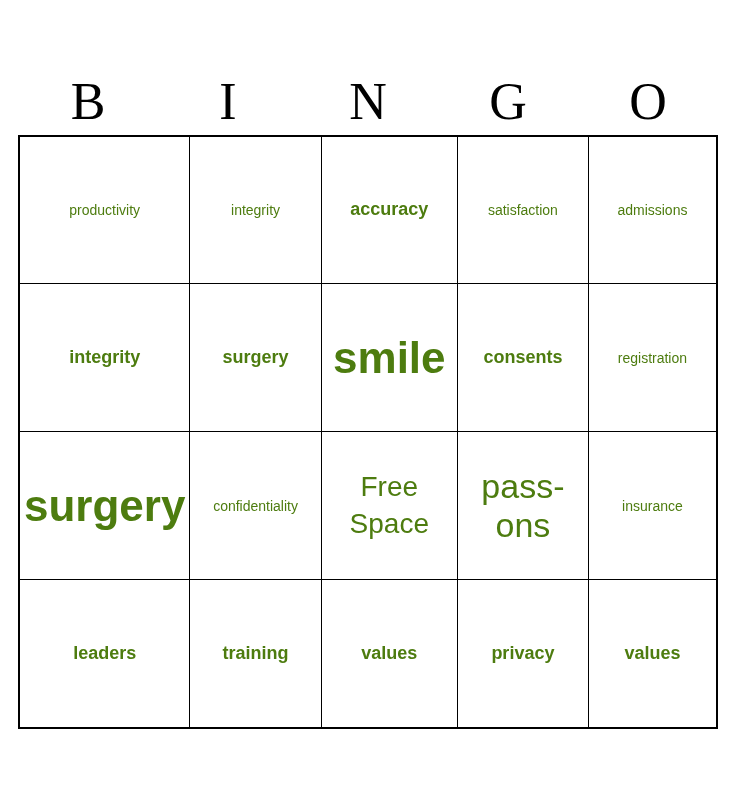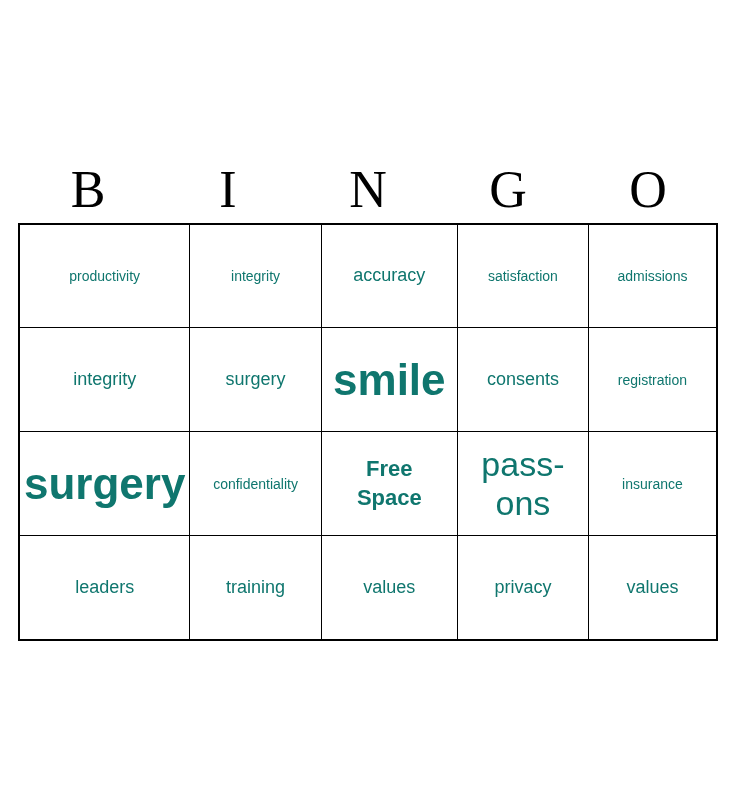--- a/index.html
+++ b/index.html
@@ -42,51 +42,51 @@
     }
 
     .bingo-grid {
       width: 100%;
       border-collapse: collapse;
       border: 2px solid #000;
     }
 
     .bingo-grid td {
       width: 20%;
-      height: 104px;
+      height: 148px;
       border: 1.5px solid #000;
       text-align: center;
       vertical-align: middle;
       padding: 6px 4px;
-      color: #0f766e;
+      color: #4d7c0f;
     }
 
     .cell-small {
       font-size: 14px;
       font-weight: normal;
     }
 
     .cell-medium {
       font-size: 18px;
-      font-weight: normal;
+      font-weight: bold;
     }
 
     .cell-large {
       font-size: 34px;
       font-weight: normal;
     }
 
     .cell-xlarge {
       font-size: 44px;
       font-weight: bold;
     }
 
     .cell-free {
-      font-size: 22px;
-      font-weight: bold;
+      font-size: 28px;
+      font-weight: normal;
       line-height: 1.3;
     }
   </style>
 </head>
 <body>
 
 <div class="bingo-container">
   <div class="bingo-header">
   <div class="bingo-header-letter">B</div>
       <div class="bingo-header-letter">I</div>

